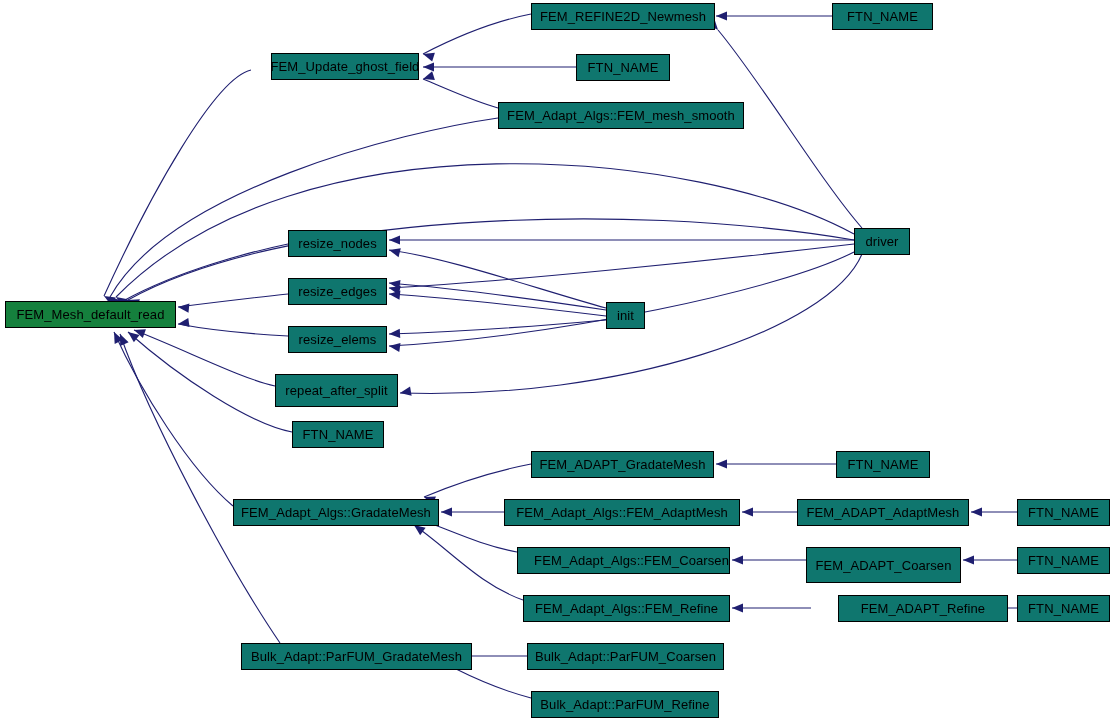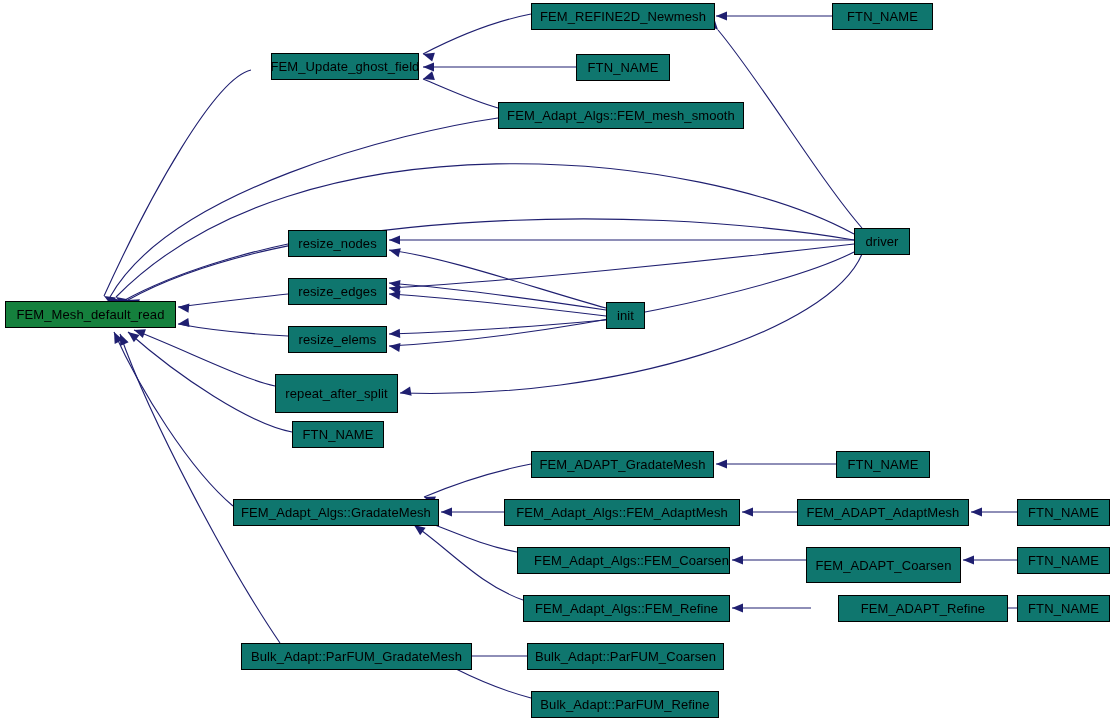--- a/index.html
+++ b/index.html
@@ -153,21 +153,21 @@
       </div>
       <div class="node-box" style="left: 288px; top: 230px; width: 99px; height: 27px;">
         <span>resize_nodes</span>
       </div>
       <div class="node-box" style="left: 288px; top: 278px; width: 99px; height: 27px;">
         <span>resize_edges</span>
       </div>
       <div class="node-box" style="left: 288px; top: 326px; width: 99px; height: 27px;">
         <span>resize_elems</span>
       </div>
-      <div class="node-box" style="left: 275px; top: 374px; width: 123px; height: 39px;">
+      <div class="node-box" style="left: 275px; top: 374px; width: 123px; height: 33px;">
         <span>repeat_after_split</span>
       </div>
       <div class="node-box" style="left: 292px; top: 421px; width: 92px; height: 27px;">
         <span>FTN_NAME</span>
       </div>
       <div class="node-box" style="left: 606px; top: 302px; width: 39px; height: 27px;">
         <span>init</span>
       </div>
       <div class="node-box" style="left: 854px; top: 228px; width: 56px; height: 27px;">
         <span>driver</span>

